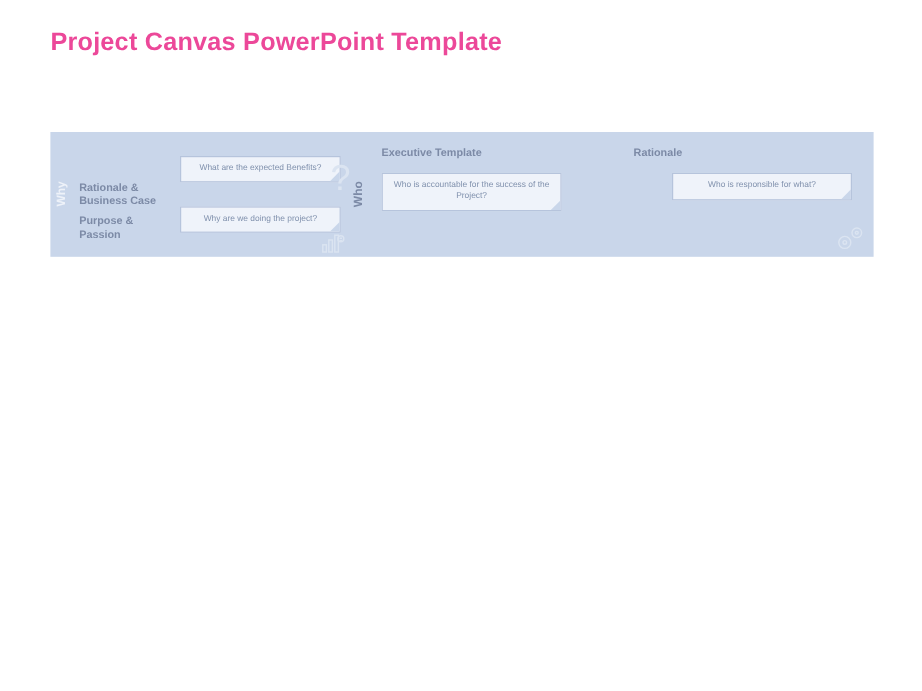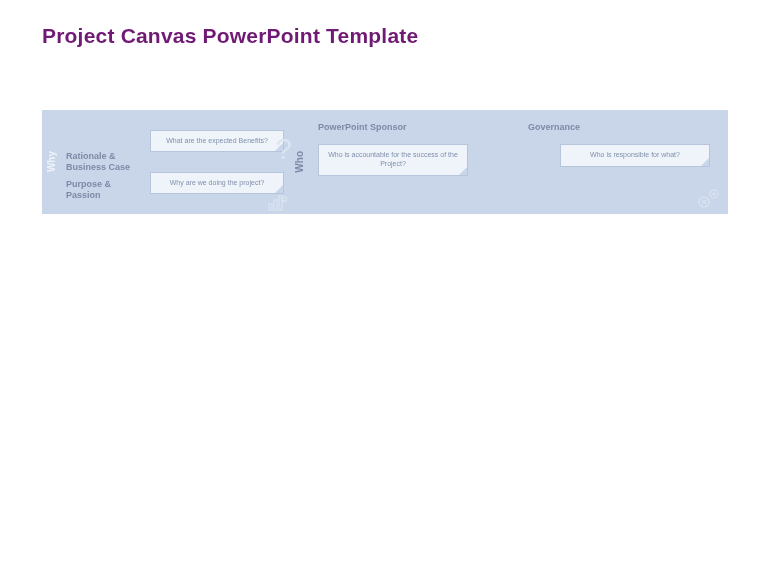--- a/index.html
+++ b/index.html
@@ -4,21 +4,21 @@
 <style>
   * { box-sizing: border-box; margin: 0; padding: 0; }
   html, body { width: 768px; height: 576px; background: #ffffff; font-family: "Segoe UI", Arial, sans-serif; }
   .page { width: 768px; height: 576px; position: relative; }
   .title {
     position: absolute;
     left: 42px;
     top: 24px;
     font-size: 21px;
     font-weight: 700;
-    color: #701a75;
+    color: #ec4899;
     letter-spacing: 0.2px;
   }
   .canvas-band {
     position: absolute;
     left: 42px;
     top: 110px;
     width: 686px;
     height: 104px;
     background: #c9d6ea;
     display: flex;
@@ -154,25 +154,25 @@
         </g>
       </svg>
     </div>
 
     <div class="vtab who">
       <span>Who</span>
     </div>
 
     <div class="col-c">
       <div class="subcol">
-        <div class="hdr">PowerPoint Sponsor</div>
+        <div class="hdr">Executive Template</div>
         <div class="note">Who is accountable for the success of the Project?</div>
       </div>
       <div class="subcol right">
-        <div class="hdr">Governance</div>
+        <div class="hdr">Rationale</div>
         <div class="note">Who is responsible for what?</div>
       </div>
       <svg class="deco-gears" width="26" height="22" viewBox="0 0 26 22">
         <g stroke="#dbe4f1" stroke-width="1.2" fill="none">
           <circle cx="8" cy="14" r="5"></circle>
           <circle cx="8" cy="14" r="1.5"></circle>
           <circle cx="18" cy="6" r="4"></circle>
           <circle cx="18" cy="6" r="1.2"></circle>
         </g>
       </svg>

